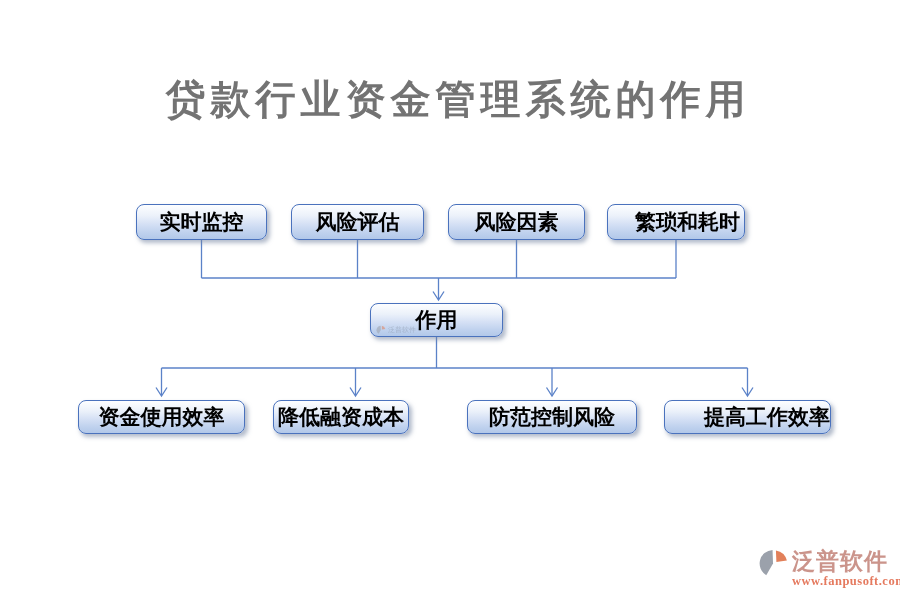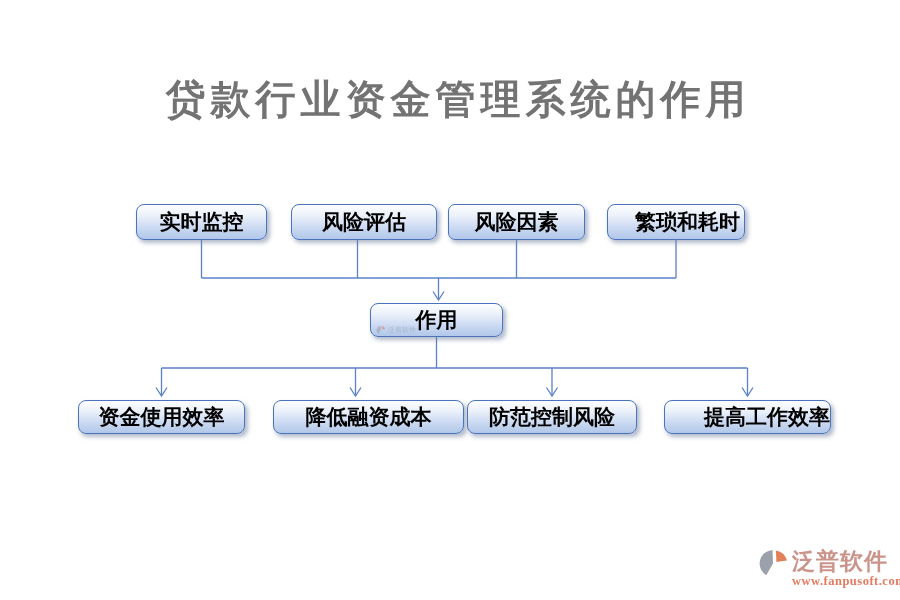--- a/index.html
+++ b/index.html
@@ -107,45 +107,45 @@
       <polyline points="156,387.5 161.5,396 167,387.5"></polyline>
       <polyline points="350,387.5 355.5,396 361,387.5"></polyline>
       <polyline points="546.5,387.5 552,396 557.5,387.5"></polyline>
       <polyline points="742,387.5 747.5,396 753,387.5"></polyline>
     </g>
   </svg>
 
   <div class="node" style="left:136px; top:204px; width:131px;">
     <span>实时监控</span>
   </div>
-  <div class="node" style="left:291px; top:204px; width:146px;align-items:center;">
+  <div class="node" style="left:291px; top:204px; width:133px;align-items:center;">
     <span>风险评估</span>
   </div>
-  <div class="node" style="left:448px; top:204px; width:137px;border-radius:7px;">
+  <div class="node" style="left:448px; top:204px; width:137px;">
     <span>风险因素</span>
   </div>
   <div class="node" style="left:607px; top:204px; width:138px;padding-left:23px;">
     <span>繁琐和耗时</span>
   </div>
 
   <div class="node h34" style="left:370px; top:303px; width:133px;">
     <span>作用</span>
     <div class="watermark">
       <svg width="10" height="10" viewBox="0 0 32 32">
         <path d="M15 2 A14 14 0 0 0 8.5 28 L15.5 16 Z" fill="#9ba1ab"></path>
         <path d="M18.5 2.5 A14 14 0 0 1 29.8 13 L19 14.5 Z" fill="#e2805a"></path>
       </svg>
       <span class="wm-text">泛普软件</span>
     </div>
   </div>
 
   <div class="node h34" style="left:78px; top:400px; width:167px;">
     <span>资金使用效率</span>
   </div>
-  <div class="node h34" style="left:273px; top:400px; width:191px;">
+  <div class="node h34" style="left:273px; top:400px; width:136px;">
     <span>降低融资成本</span>
   </div>
   <div class="node h34" style="left:467px; top:400px; width:170px;text-align:right;">
     <span>防范控制风险</span>
   </div>
   <div class="node h34" style="left:664px; top:400px; width:167px;justify-content:flex-end;">
     <span>提高工作效率</span>
   </div>
 
   <div class="footer-logo">

